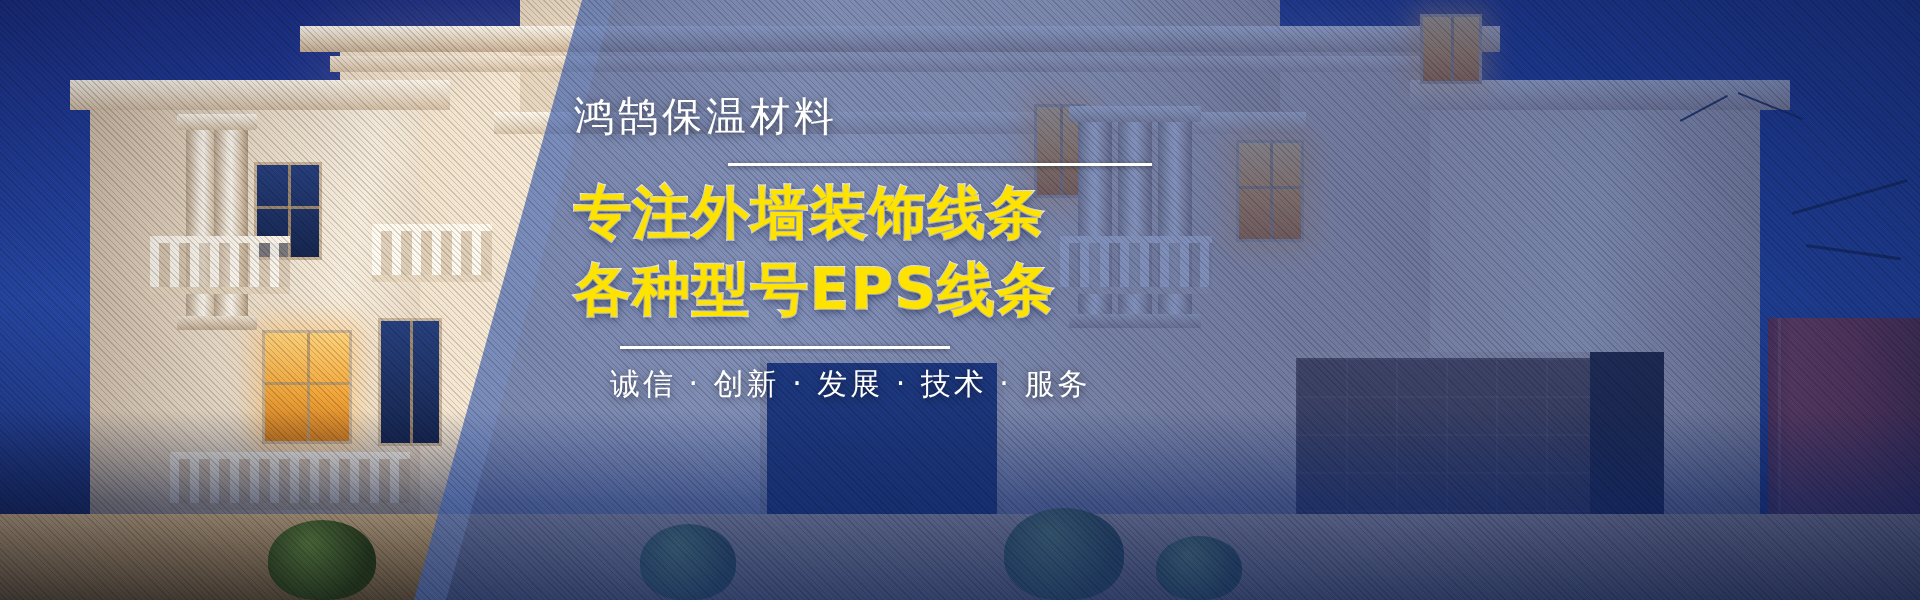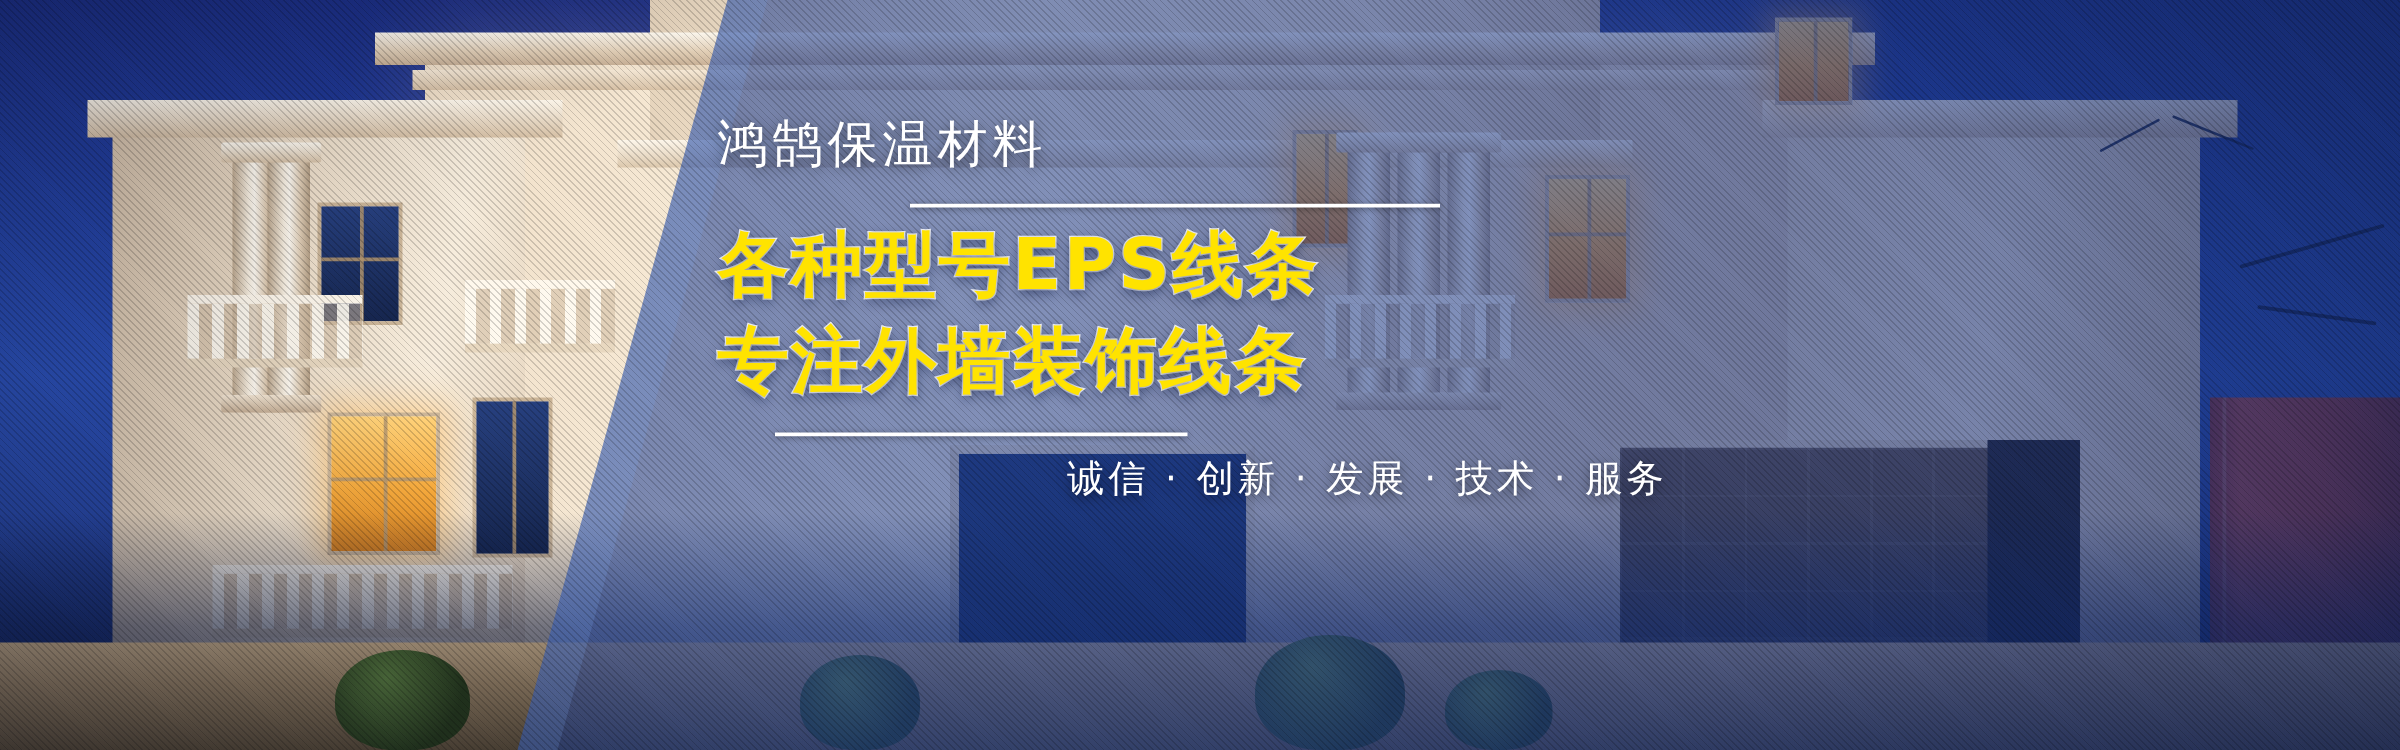--- a/index.html
+++ b/index.html
@@ -194,21 +194,20 @@
   }
   .rule2{
     height:3px;background:#ffffff;margin:26px 0 0 46px;width:330px;
     box-shadow:0 1px 5px rgba(0,0,0,.45);
   }
   .tagline{
     margin-top:20px;margin-left:36px;
     font-size:30px;line-height:1;color:#ffffff;letter-spacing:3px;
     white-space:nowrap;
     text-shadow:0 2px 9px rgba(0,0,0,.55);
-    text-align:right;
   }
 </style>
 </head>
 <body>
 
 <div id="banner">
 
   <div class="layer sky"></div>
 
   <div class="layer">
@@ -281,22 +280,22 @@
   <div class="layer panel-edge"></div>
   <div class="layer hatch"></div>
   <div class="layer vignette"></div>
 
   <div class="content">
 
     <div class="brand">鸿鹄保温材料</div>
 
     <div class="rule"></div>
 
+    <div class="headline">专注外墙装饰线条</div>
+
     <div class="headline">各种型号EPS线条</div>
-
-    <div class="headline">专注外墙装饰线条</div>
 
     <div class="rule2"></div>
 
     <div class="tagline">诚信 · 创新 · 发展 · 技术 · 服务</div>
   </div>
 
 </div>
 
 </body></html>

